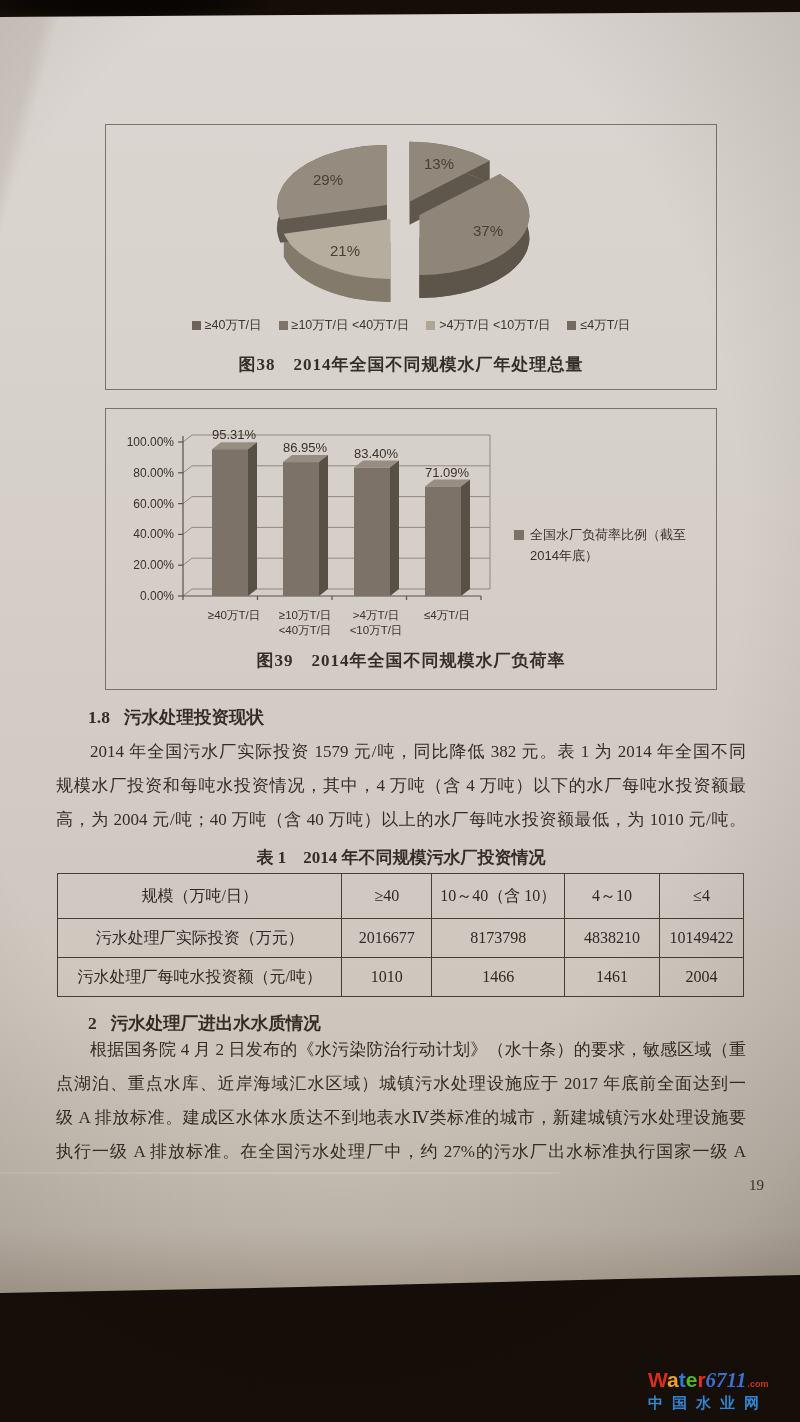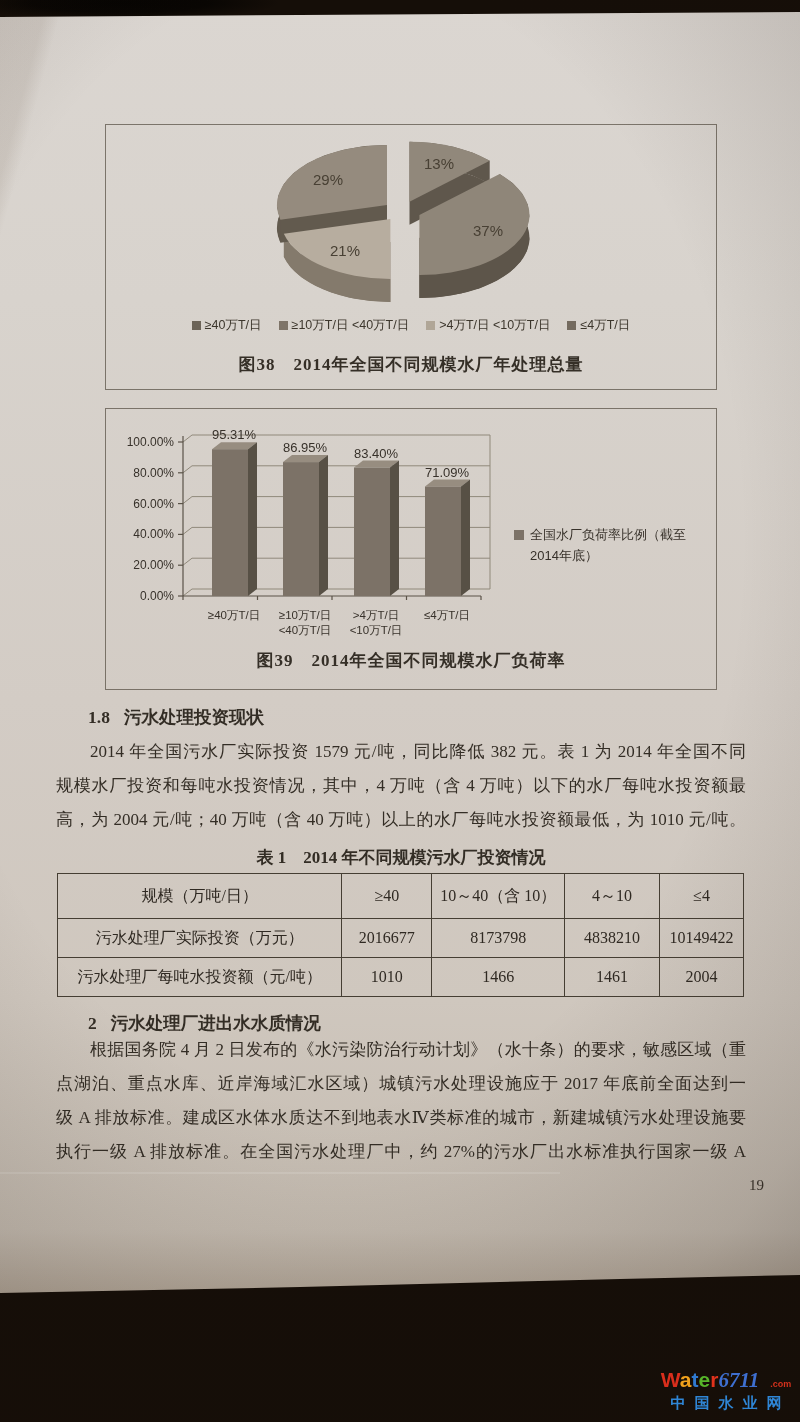--- a/index.html
+++ b/index.html
@@ -54,28 +54,28 @@
   .para .ln.indent{text-indent:2em;}
   .tbl-caption{position:absolute;left:56px;width:690px;text-align:center;
     font-size:17px;font-weight:bold;color:#332d25;}
   table.invest{position:absolute;left:57px;top:873px;width:687px;border-collapse:collapse;
     font-size:16px;color:#2f2922;}
   table.invest td{border:1.5px solid #453e33;text-align:center;vertical-align:middle;padding:0;}
   table.invest tr.hd td{height:44px;}
   table.invest tr.dt td{height:38px;}
   .page-num{position:absolute;top:1177px;right:36px;font-size:15px;color:#3a342c;}
   
-  .wm{position:absolute;top:1369px;right:4px;width:140px;display:flex;flex-direction:column;
-    align-items:center;font-family:"Liberation Sans","DejaVu Sans",sans-serif;line-height:1;}
+  .wm{position:absolute;top:1369px;right:12px;width:140px;display:flex;flex-direction:column;
+    align-items:flex-start;font-family:"Liberation Sans","DejaVu Sans",sans-serif;line-height:1;}
   .wm .l1{display:flex;align-items:baseline;}
   .wm .word{font-weight:bold;font-size:21px;letter-spacing:0;}
   .wm .word b{font-weight:bold;}
   .wm .num{font-family:"Liberation Serif",serif;font-style:italic;font-weight:bold;
     font-size:21px;color:#3e6fd0;}
-  .wm .com{font-size:9px;color:#d3311c;font-weight:bold;margin-left:11px;}
+  .wm .com{font-size:9px;color:#d3311c;font-weight:bold;margin-left:1px;}
   .wm .l2{margin-top:4px;font-size:15px;font-weight:bold;color:#2f86d6;letter-spacing:9px;margin-right:-9px;white-space:nowrap;}
 </style>
 </head>
 <body>
 
 <div class="photo">
   <div class="wood"></div>
   <div class="wood-blob"></div>
 
   <div class="paper">

